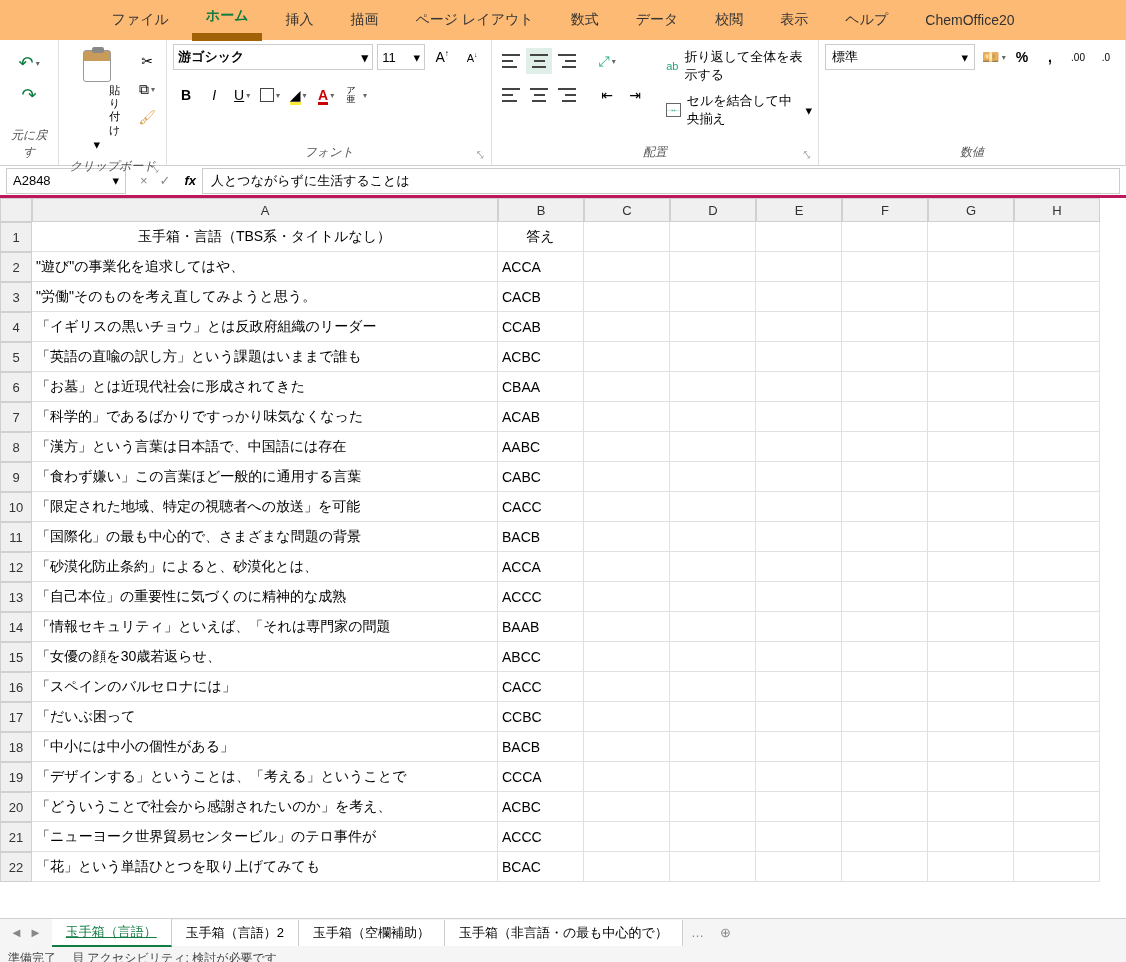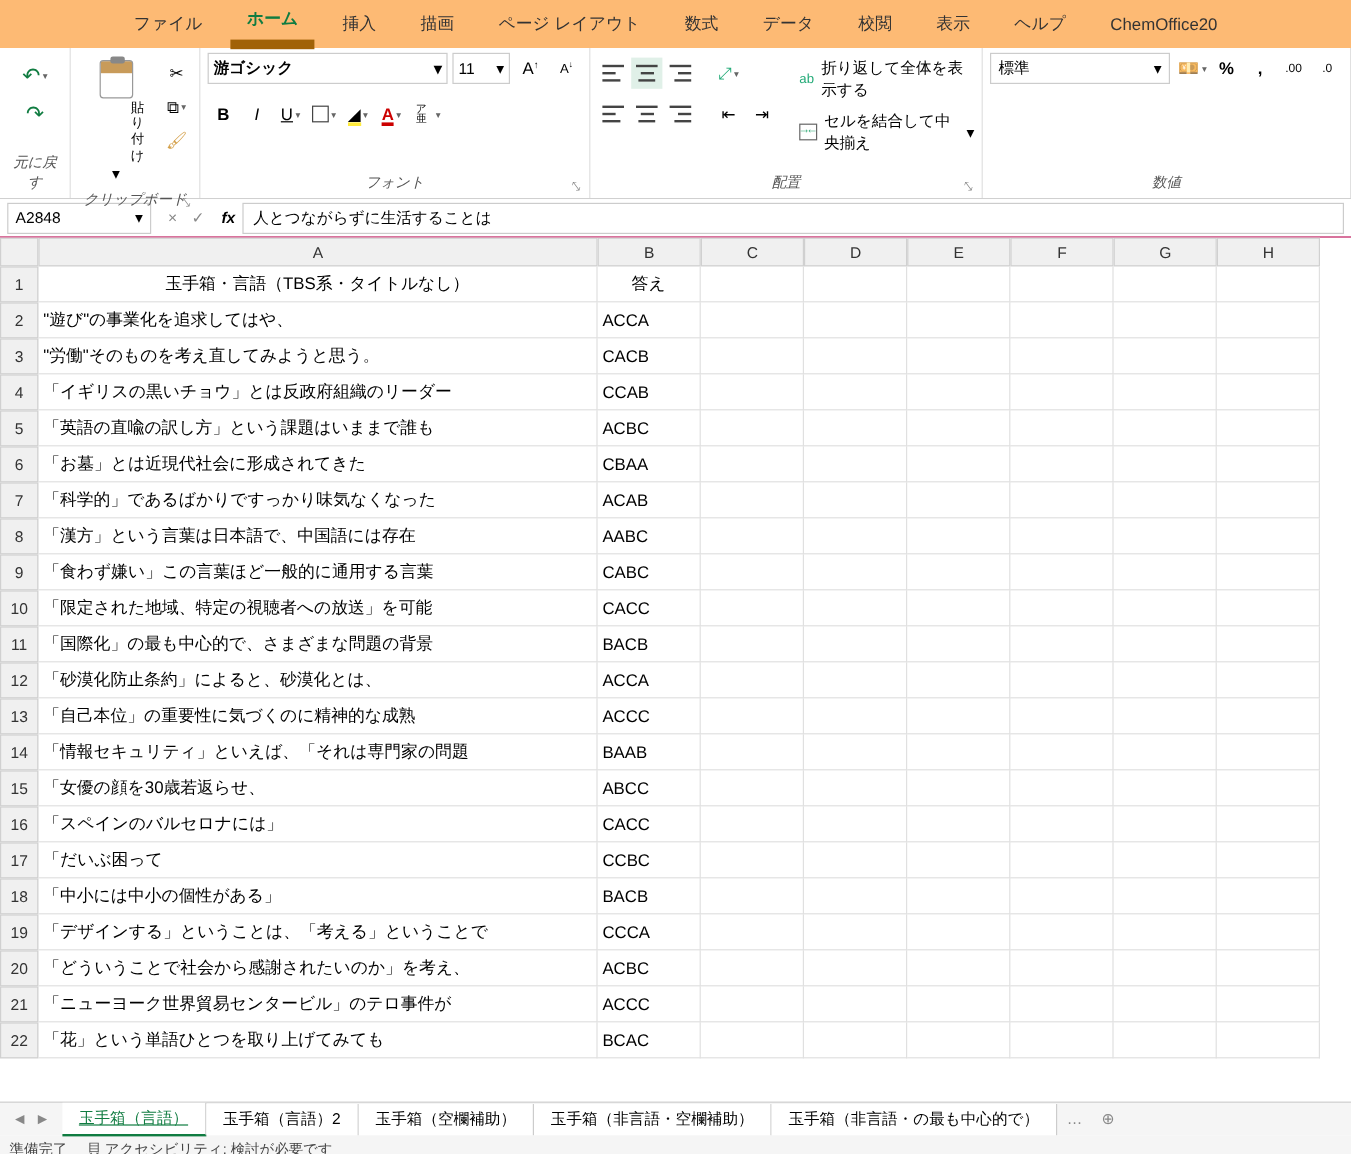--- a/index.html
+++ b/index.html
@@ -26,21 +26,21 @@
 
 
 .font-select { width: 200px; height: 26px; border: 1px solid #ccc; padding: 0 4px; font-size: 13px; display: flex; align-items: center; justify-content: space-between; background: #fff; font-weight: bold; }
 .size-select { width: 48px; height: 26px; border: 1px solid #ccc; padding: 0 4px; font-size: 13px; display: flex; align-items: center; justify-content: space-between; background: #fff; }
 .font-row { display: flex; gap: 4px; align-items: center; margin-bottom: 6px; }
 
 
 .num-select { width: 150px; height: 26px; border: 1px solid #ccc; padding: 0 6px; font-size: 13px; display: flex; align-items: center; justify-content: space-between; background: #fff; margin-bottom: 6px; }
 
 
-.formula-bar { display: flex; align-items: center; height: 32px; border-bottom: 1px solid #be185d; background: #fff; }
+.formula-bar { display: flex; align-items: center; height: 32px; border-bottom: 3px solid #be185d; background: #fff; }
 .name-box { width: 120px; height: 26px; border: 1px solid #ccc; margin: 0 6px; padding: 0 6px; display: flex; align-items: center; justify-content: space-between; background: #fff; }
 .fx-btns { display: flex; gap: 4px; padding: 0 4px; color: #888; }
 .fx-btns span { cursor: pointer; padding: 2px 4px; }
 .fx-label { font-style: italic; font-weight: bold; padding: 0 6px; }
 .formula-input { flex: 1; height: 26px; border: 1px solid #ccc; padding: 0 8px; display: flex; align-items: center; background: #fff; margin-right: 6px; }
 
 
 .grid-wrap { position: relative; height: 720px; overflow: hidden; }
 .grid { display: grid; grid-template-columns: 32px 466px repeat(7, 86px); }
 .hdr { background: #f0f0f0; border: 1px solid #d0d0d0; height: 24px; display: flex; align-items: center; justify-content: center; font-size: 13px; color: #333; }
@@ -519,21 +519,20 @@
 </div>
 
 <div class="sheet-bar">
   <div class="sheet-nav">
     <span>◄</span>
     <span>►</span>
   </div>
   <div class="sheet-tab active">玉手箱（言語）</div>
   <div class="sheet-tab">玉手箱（言語）2</div>
   <div class="sheet-tab">玉手箱（空欄補助）</div>
-  <div class="sheet-tab">玉手箱（非言語・空欄補助）</div>
   <div class="sheet-tab">玉手箱（非言語・の最も中心的で）</div>
   <div class="sheet-more">…</div>
   <div class="sheet-more">⊕</div>
 </div>
 
 <div class="status-bar">
   <span>準備完了</span>
   <span><span class="acc-icon">⾙</span> <span>アクセシビリティ: 検討が必要です</span></span>
 </div>
 

